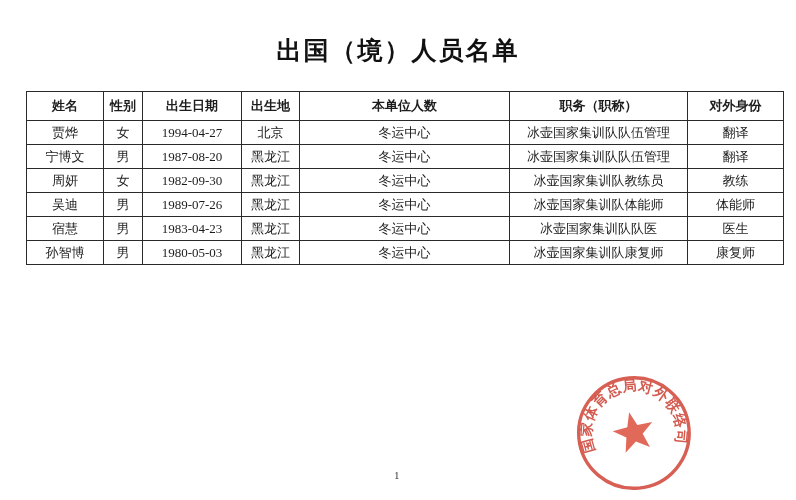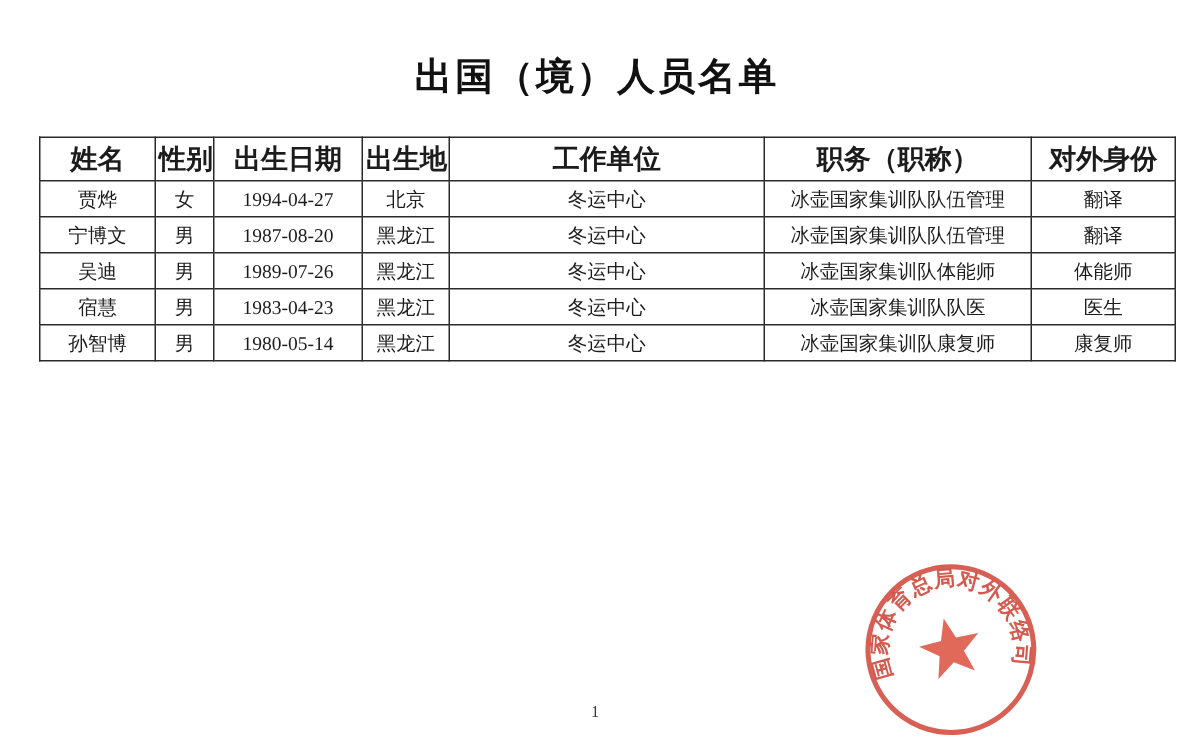--- a/index.html
+++ b/index.html
@@ -43,21 +43,21 @@
     text-align: center;
   }
   table.roster th, table.roster td {
     border: 1px solid #2a2a2a;
     padding: 0 2px;
     overflow: hidden;
     white-space: nowrap;
   }
   table.roster th {
     height: 29px;
-    font-size: 18px;
+    font-size: 13px;
     font-weight: bold;
   }
   table.roster td { height: 24px; font-weight: normal; }
   .page-number {
     position: absolute;
     left: 394px;
     top: 469px;
     font-size: 11px;
     color: #3a3a3a;
   }
@@ -88,21 +88,21 @@
         <col style="width:210px">
         <col style="width:178px">
       <col style="width:96px">
     </colgroup>
     <thead>
       <tr>
         <th>姓名</th>
         <th>性别</th>
         <th>出生日期</th>
         <th>出生地</th>
-        <th>工作单位</th>
+        <th>本单位人数</th>
         <th>职务（职称）</th>
         <th>对外身份</th>
       </tr>
     </thead>
     <tbody>
         <tr>
           <td>贾烨</td>
           <td>女</td>
           <td>1994-04-27</td>
           <td>北京</td>
@@ -113,41 +113,50 @@
         <tr>
           <td>宁博文</td>
           <td>男</td>
           <td>1987-08-20</td>
           <td>黑龙江</td>
           <td>冬运中心</td>
           <td>冰壶国家集训队队伍管理</td>
           <td>翻译</td>
         </tr>
         <tr>
+          <td>周妍</td>
+          <td>女</td>
+          <td>1982-09-30</td>
+          <td>黑龙江</td>
+          <td>冬运中心</td>
+          <td>冰壶国家集训队教练员</td>
+          <td>教练</td>
+        </tr>
+        <tr>
           <td>吴迪</td>
           <td>男</td>
           <td>1989-07-26</td>
           <td>黑龙江</td>
           <td>冬运中心</td>
           <td>冰壶国家集训队体能师</td>
           <td>体能师</td>
         </tr>
         <tr>
           <td>宿慧</td>
           <td>男</td>
           <td>1983-04-23</td>
           <td>黑龙江</td>
           <td>冬运中心</td>
           <td>冰壶国家集训队队医</td>
           <td>医生</td>
         </tr>
         <tr>
           <td>孙智博</td>
           <td>男</td>
-          <td>1980-05-14</td>
+          <td>1980-05-03</td>
           <td>黑龙江</td>
           <td>冬运中心</td>
           <td>冰壶国家集训队康复师</td>
           <td>康复师</td>
         </tr>
       </tbody>
   </table>
 
   <svg class="stamp" viewBox="0 0 130 130" xmlns="http://www.w3.org/2000/svg">
     <g>

